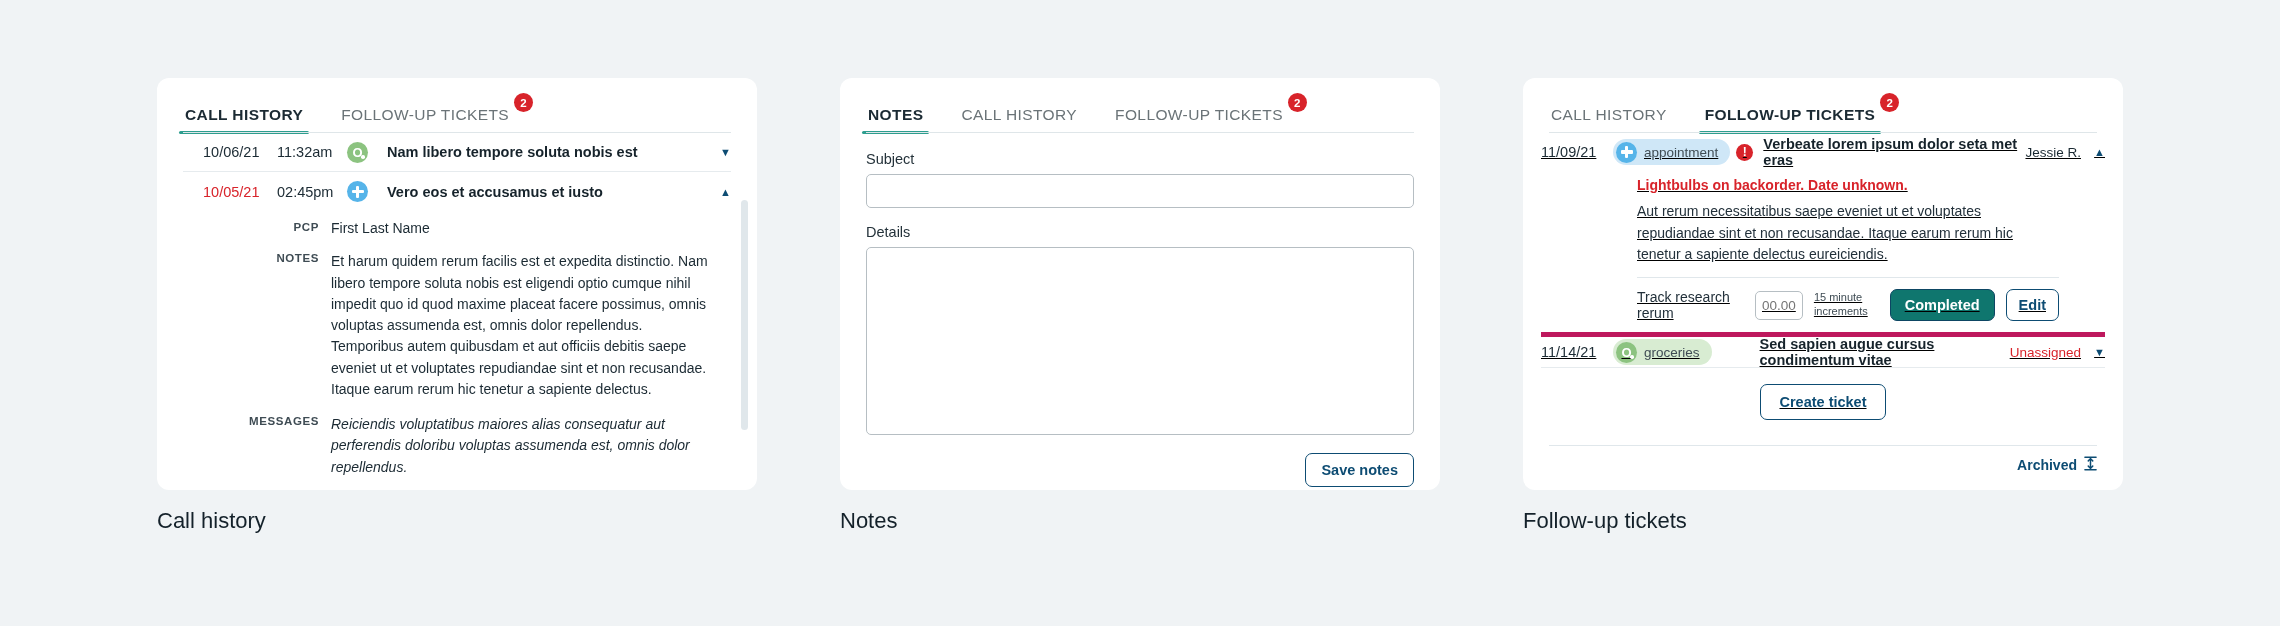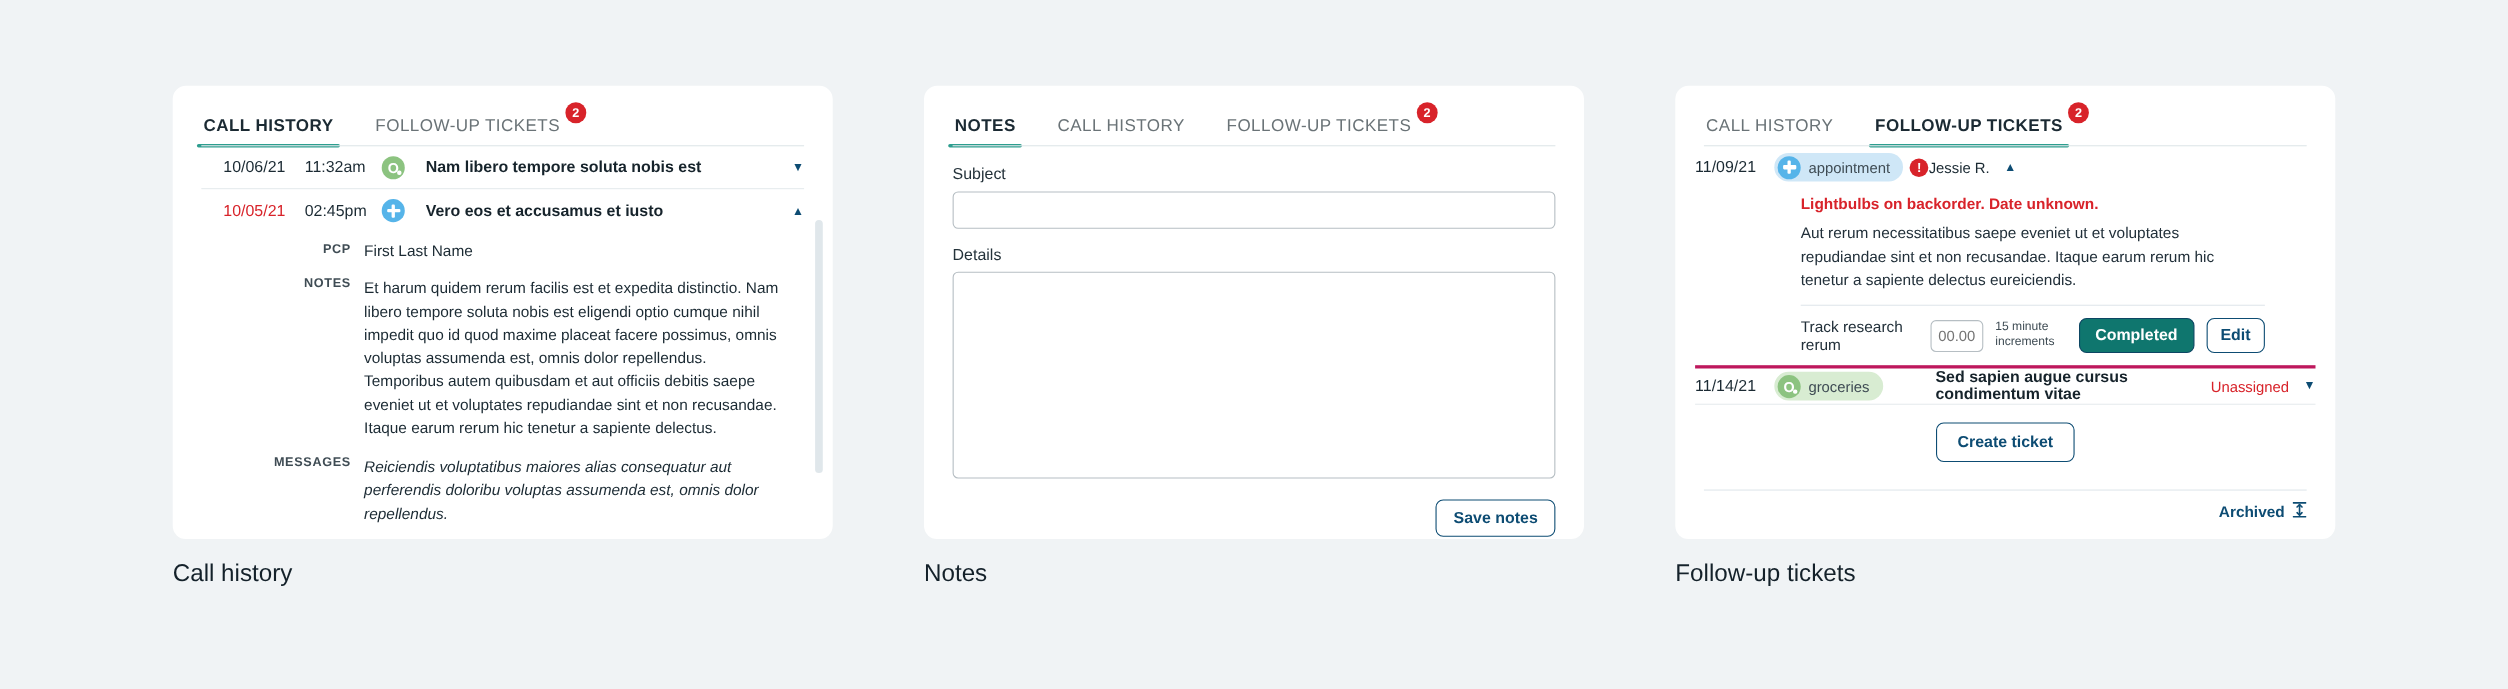--- a/index.html
+++ b/index.html
@@ -331,32 +331,33 @@
       <div class="tab">
         <span>CALL HISTORY</span>
       </div>
       <div class="tab active">
         <span>FOLLOW-UP TICKETS</span>
         <span class="badge">2</span>
       </div>
       <div class="tabs-rule"></div>
     </div>
 
-    <div style="padding:0 18px;">
+    <div style="padding:0 18px;text-decoration:underline;">
 
       <div class="trow" style="border-bottom:none; height:38px;">
         <span class="tdate">11/09/21</span>
         <span class="chip chip-blue">
           <span class="ic-circle ic-blue">
             <span class="plus-h"></span>
               <span class="plus-v"></span>
           </span>
           <span>appointment</span>
         </span>
         <span class="alert-dot">!</span>
+        <span class="tsubj" style="margin-left:10px;">Verbeate lorem ipsum dolor seta met eras</span>
         <span class="towner">Jessie R.</span>
         <span class="tcaret">▲</span>
       </div>
 
       <div class="tdetail">
         <div class="alert-line">Lightbulbs on backorder. Date unknown.</div>
         <div class="tbody">Aut rerum necessitatibus saepe eveniet ut et voluptates repudiandae sint et non recusandae. Itaque earum rerum hic tenetur a sapiente delectus eureiciendis.</div>
         <div class="tdivider"></div>
         <div class="track-bar">
           <span class="track-lbl">Track research rerum</span>
@@ -364,21 +365,21 @@
           <span class="incr">
             <span>15 minute</span><br>
             <span>increments</span>
           </span>
           <span class="spacer"></span>
           <button class="btn btn-solid" style="padding:7px 14px;">Completed</button>
           <button class="btn btn-outline" style="padding:7px 12px;">Edit</button>
         </div>
       </div>
 
-      <div class="trow" style="border-top:3px solid #be185d;">
+      <div class="trow" style="border-top:5px solid #be185d;">
         <span class="tdate">11/14/21</span>
         <span class="chip chip-green">
           <span class="ic-circle ic-green">
             <span class="o-glyph">O</span>
               <span class="o-dot"></span>
           </span>
           <span>groceries</span>
         </span>
         <span class="tsubj" style="margin-left:48px;">Sed sapien augue cursus condimentum vitae</span>
         <span class="towner unassigned">Unassigned</span>

